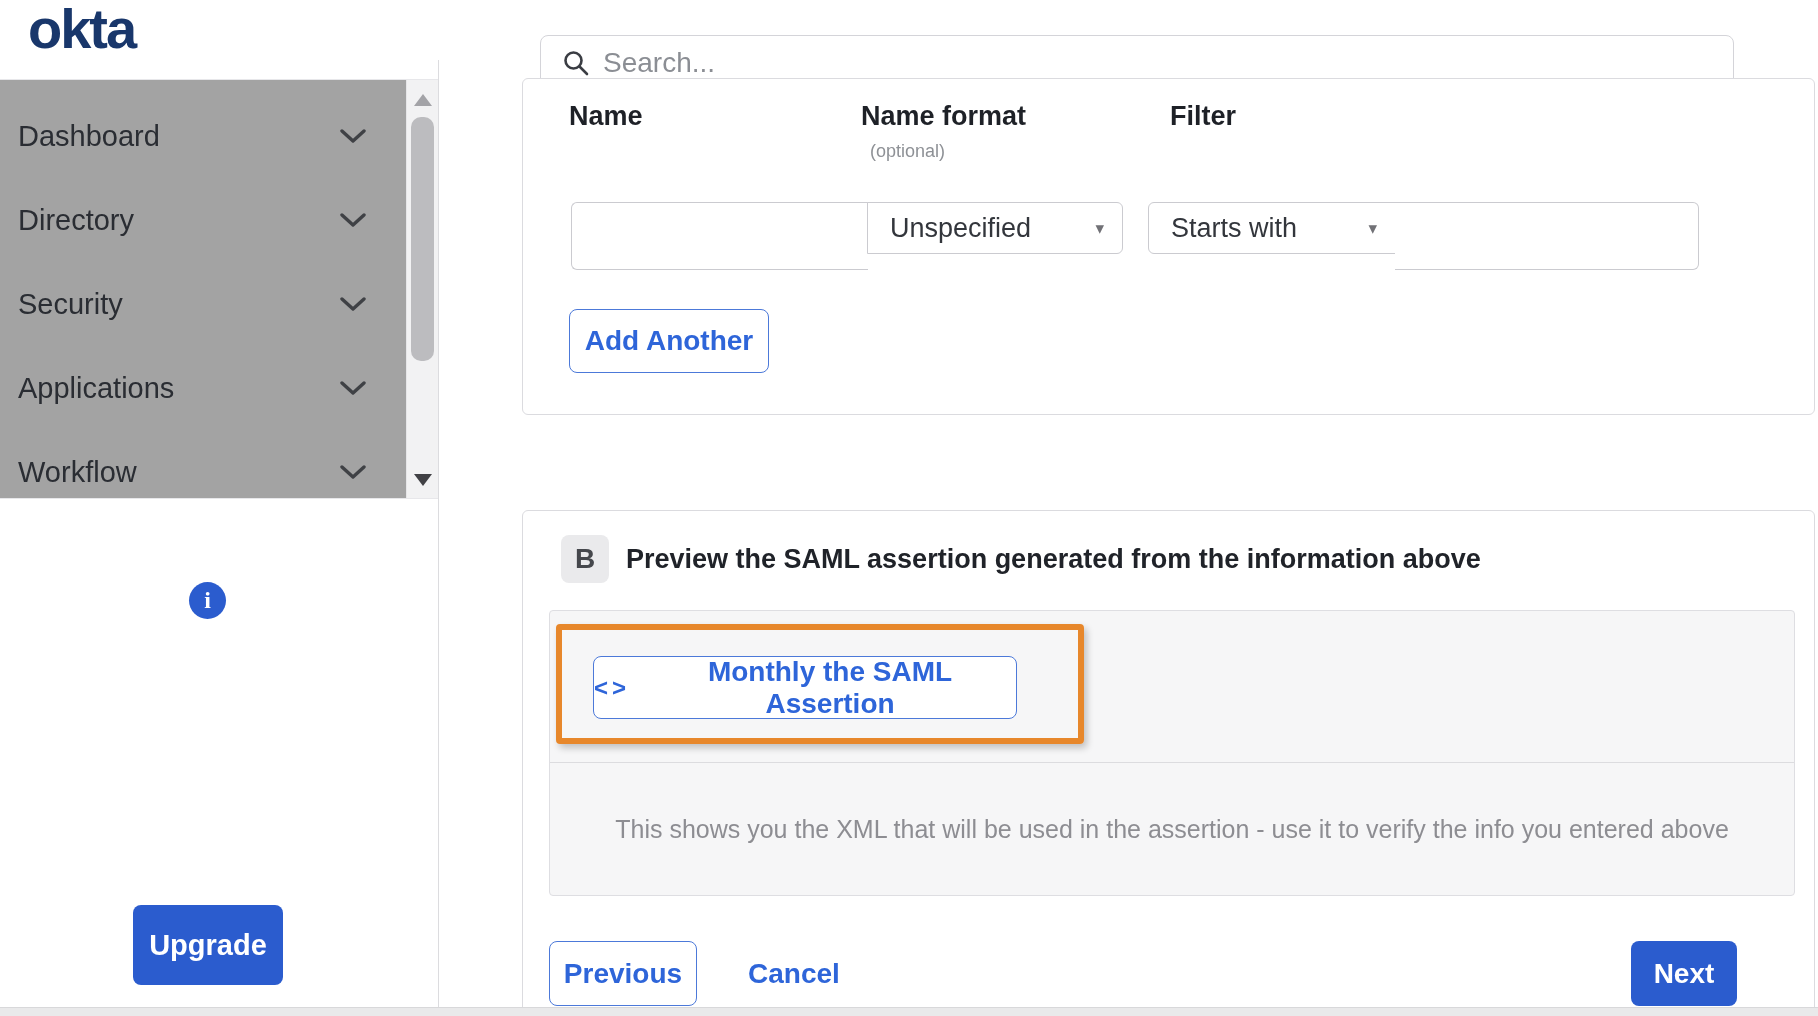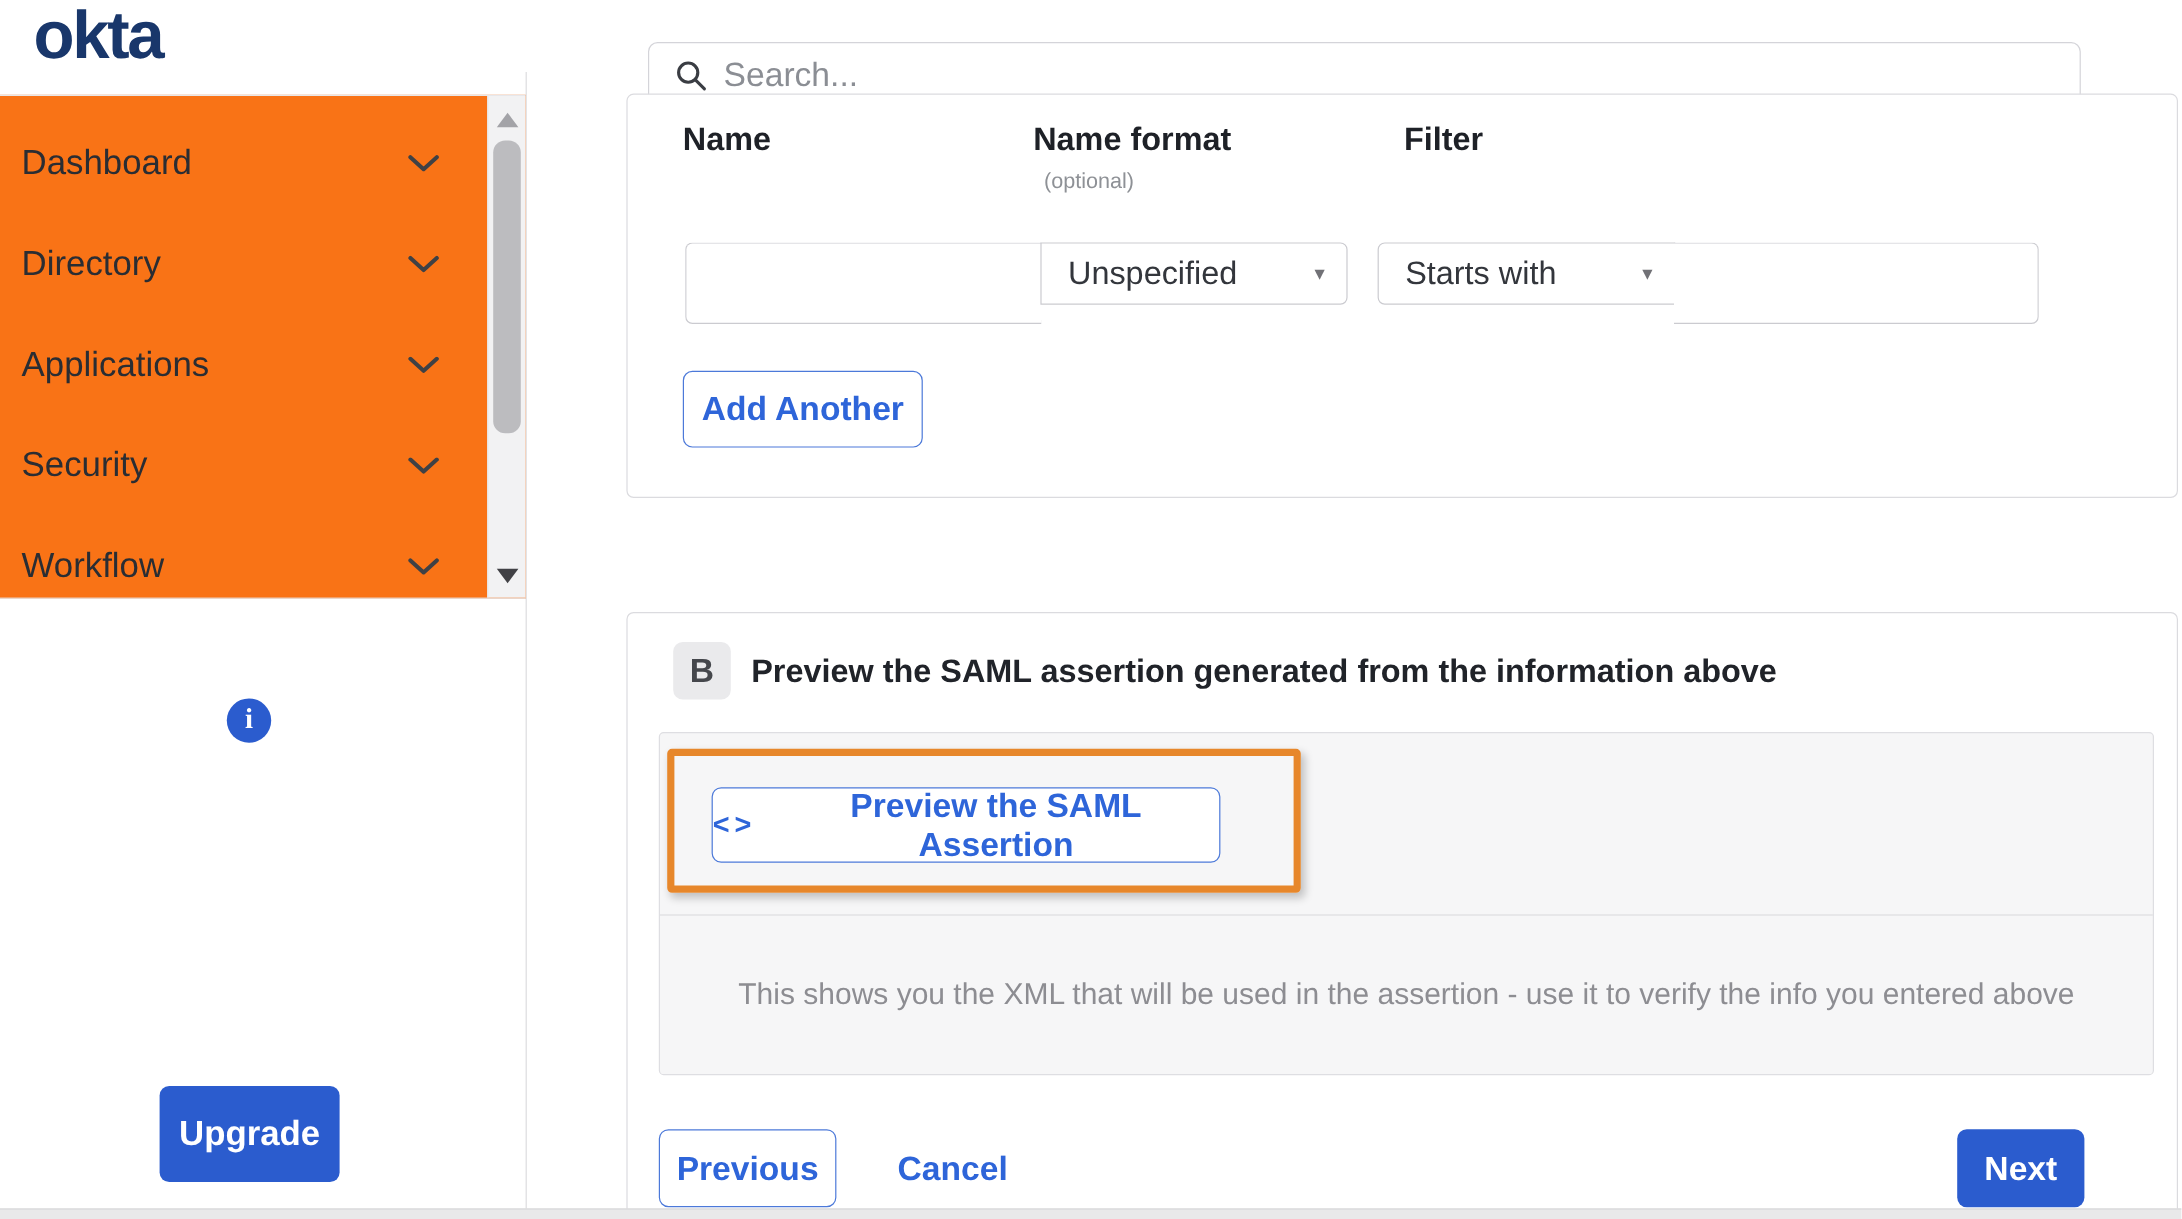--- a/index.html
+++ b/index.html
@@ -25,21 +25,21 @@
   }
   .search-box input::placeholder { color:#8b8e94; }
 
   
   .left-panel {
     position:absolute; left:0; top:60px; width:439px; height:956px;
     background:#fff; border-right:1px solid #dcdcdf;
   }
   .side-menu {
     position:absolute; left:0; top:19px; width:438px; height:420px;
-    border-top:1px solid #e7e7ea; border-bottom:1px solid #e7e7ea; background:#f97316;
+    border-top:1px solid #e7e7ea; border-bottom:1px solid #e7e7ea; background:#a3a3a3;
   }
   .menu-items { padding-top:14px; }
   .menu-item {
     height:84px; display:flex; align-items:center; justify-content:space-between;
     padding:0 72px 0 18px; cursor:pointer;
   }
   .menu-item span.lbl { font-size:29px; font-weight:500; color:#2a2d33; }
   .chev { width:26px; height:15px; flex:0 0 auto; }
   .side-scrollbar {
     position:absolute; right:0; top:0; width:32px; height:418px;
@@ -187,27 +187,27 @@
             <polyline points="2,2 13,12 24,2" fill="none" stroke="#3f4145" stroke-width="3.4" stroke-linecap="round" stroke-linejoin="round"></polyline>
           </svg>
       </div>
       <div class="menu-item">
         <span class="lbl">Directory</span>
         <svg class="chev" viewBox="0 0 26 15">
             <polyline points="2,2 13,12 24,2" fill="none" stroke="#3f4145" stroke-width="3.4" stroke-linecap="round" stroke-linejoin="round"></polyline>
           </svg>
       </div>
       <div class="menu-item">
+        <span class="lbl">Security</span>
+        <svg class="chev" viewBox="0 0 26 15">
+            <polyline points="2,2 13,12 24,2" fill="none" stroke="#3f4145" stroke-width="3.4" stroke-linecap="round" stroke-linejoin="round"></polyline>
+          </svg>
+      </div>
+      <div class="menu-item">
         <span class="lbl">Applications</span>
-        <svg class="chev" viewBox="0 0 26 15">
-            <polyline points="2,2 13,12 24,2" fill="none" stroke="#3f4145" stroke-width="3.4" stroke-linecap="round" stroke-linejoin="round"></polyline>
-          </svg>
-      </div>
-      <div class="menu-item">
-        <span class="lbl">Security</span>
         <svg class="chev" viewBox="0 0 26 15">
             <polyline points="2,2 13,12 24,2" fill="none" stroke="#3f4145" stroke-width="3.4" stroke-linecap="round" stroke-linejoin="round"></polyline>
           </svg>
       </div>
       <div class="menu-item">
         <span class="lbl">Workflow</span>
         <svg class="chev" viewBox="0 0 26 15">
             <polyline points="2,2 13,12 24,2" fill="none" stroke="#3f4145" stroke-width="3.4" stroke-linecap="round" stroke-linejoin="round"></polyline>
           </svg>
       </div>
@@ -249,21 +249,21 @@
 
   <div class="preview-panel">
     <div class="panel-divider"></div>
     <div class="panel-note">This shows you the XML that will be used in the assertion - use it to verify the info you entered above</div>
   </div>
 
   <div class="annotation-box"></div>
 
   <button class="preview-btn">
     <span class="code-glyph">&lt;&gt;</span>
-    <span>Preview the SAML Assertion</span>
+    <span>Monthly the SAML Assertion</span>
   </button>
 
   <button class="previous-btn">Previous</button>
   <div class="cancel-link">Cancel</div>
   <button class="next-btn">Next</button>
 </div>
 
 <div class="bottom-strip"></div>
 
 </body></html>

